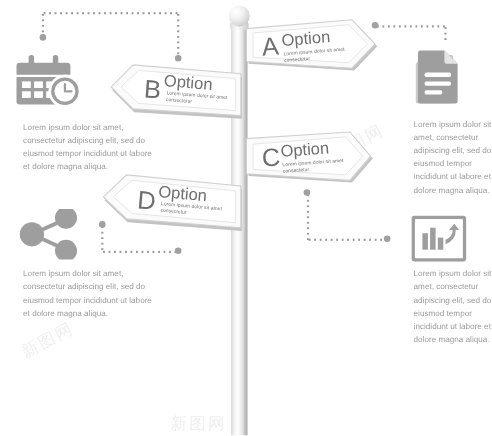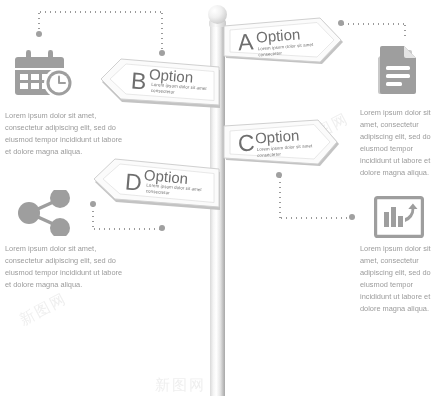--- a/index.html
+++ b/index.html
@@ -37,21 +37,21 @@
   .sign .txt{position:absolute;color:#6e6e6e;white-space:nowrap;}
   .letter{font-size:23px;font-weight:400;color:#8a8a8a;line-height:1;}
   .opt{font-size:15px;font-weight:400;color:#7c7c7c;line-height:1;}
   .sub{font-size:4.4px;color:#a6a6a6;line-height:1.45;letter-spacing:.1px;}
 
   
   .icon{position:absolute;}
   .icon svg{display:block;}
 
   
-  .para{position:absolute;font-size:7.4px;line-height:1.62;color:#9b9b9b;}
+  .para{position:absolute;font-size:7.4px;line-height:1.62;color:#9b9b9b;margin-left:16px;}
 
   
   .wm{position:absolute;color:#efefef;font-size:15px;letter-spacing:2px;
       font-family:"DejaVu Sans", sans-serif;user-select:none;}
   .wm-rot{transform:rotate(-28deg);}
 </style>
 </head>
 <body>
 
 <div class="stage">

